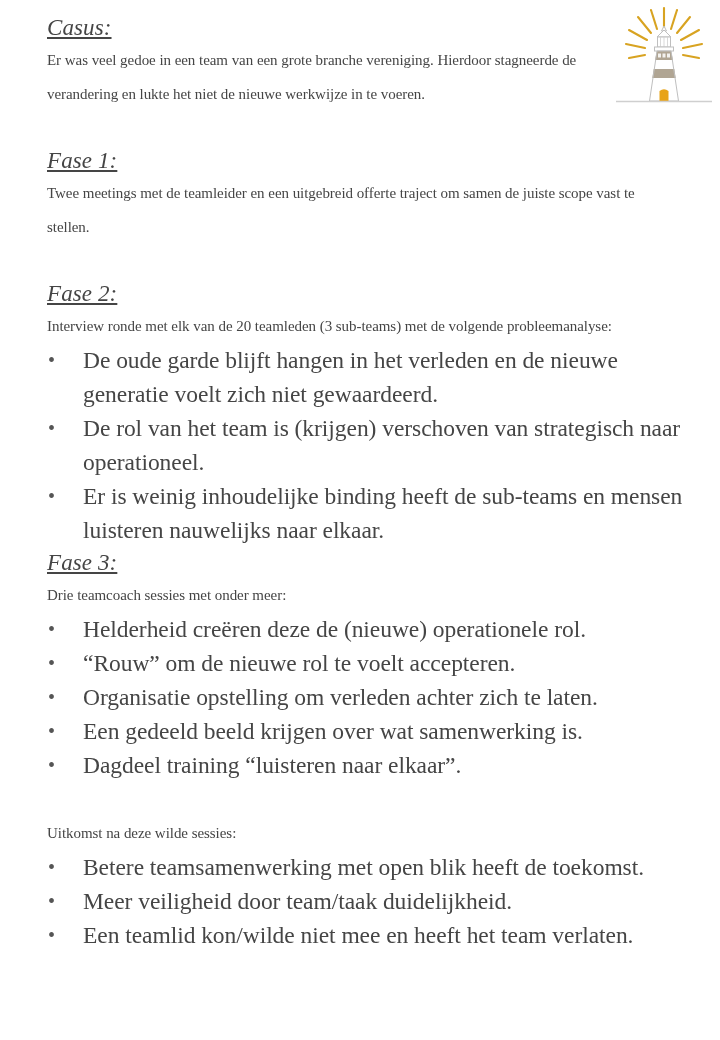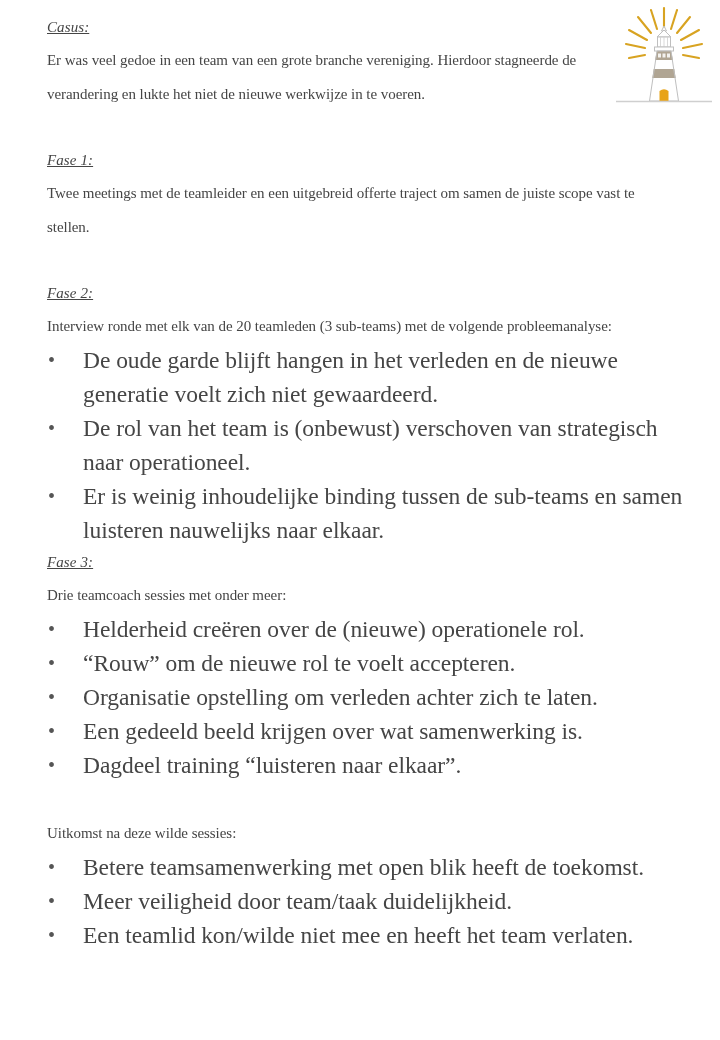--- a/index.html
+++ b/index.html
@@ -31,21 +31,21 @@
     right: 8px;
     width: 96px;
     height: 104px;
     pointer-events: none;
   }
 
   
   .heading {
     font-style: italic;
     text-decoration: underline;
-    font-size: 15px;
+    font-size: 23px;
     line-height: 31px;
     margin: 0;
     letter-spacing: .1px;
   }
   .para {
     font-size: 15px;
     line-height: 34px;
     margin: 0;
     max-width: 628px;
     letter-spacing: -.05px;
@@ -147,36 +147,36 @@
   <div>
     <div class="heading">Fase 2:</div>
     <p class="para">Interview ronde met elk van de 20 teamleden (3 sub-teams) met de volgende probleemanalyse:</p>
     <ul class="bullets">
       <li>
         <span class="dot">•</span>
         <span>De oude garde blijft hangen in het verleden en de nieuwe generatie voelt zich niet gewaardeerd.</span>
       </li>
       <li>
         <span class="dot">•</span>
-        <span>De rol van het team is (onbewust) verschoven van strategisch naar operationeel.</span>
-      </li>
-      <li>
-        <span class="dot">•</span>
-        <span>Er is weinig inhoudelijke binding tussen de sub-teams en samen luisteren nauwelijks naar elkaar.</span>
+        <span>De rol van het team is (krijgen) verschoven van strategisch naar operationeel.</span>
+      </li>
+      <li>
+        <span class="dot">•</span>
+        <span>Er is weinig inhoudelijke binding heeft de sub-teams en mensen luisteren nauwelijks naar elkaar.</span>
       </li>
     </ul>
   </div>
 
   <div>
     <div class="heading">Fase 3:</div>
     <p class="para">Drie teamcoach sessies met onder meer:</p>
     <ul class="bullets">
       <li>
         <span class="dot">•</span>
-        <span>Helderheid creëren over de (nieuwe) operationele rol.</span>
+        <span>Helderheid creëren deze de (nieuwe) operationele rol.</span>
       </li>
       <li>
         <span class="dot">•</span>
         <span>“Rouw” om de nieuwe rol te voelt accepteren.</span>
       </li>
       <li>
         <span class="dot">•</span>
         <span>Organisatie opstelling om verleden achter zich te laten.</span>
       </li>
       <li>

